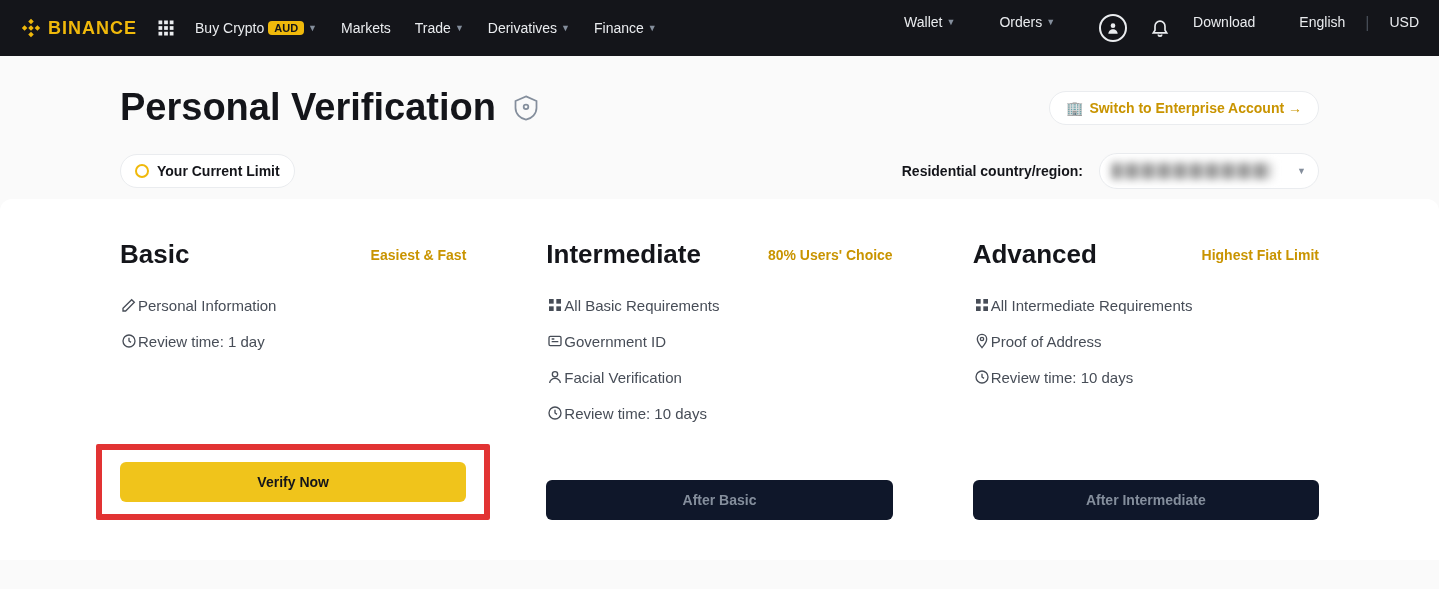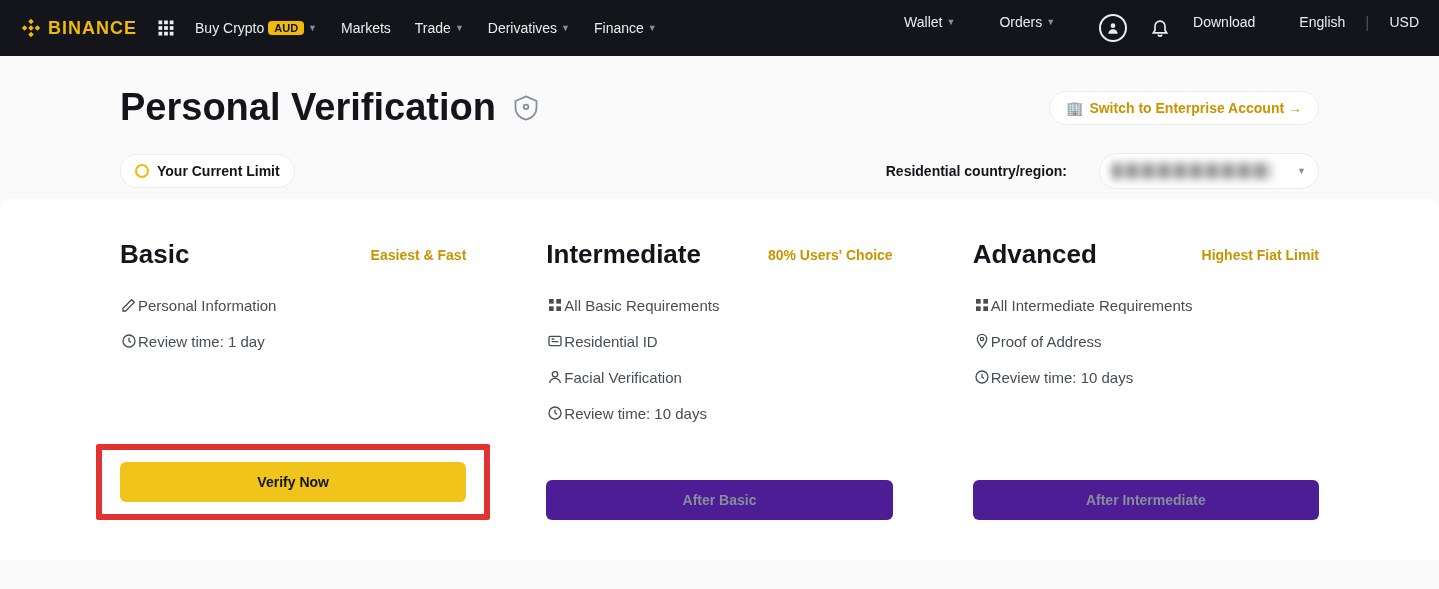--- a/index.html
+++ b/index.html
@@ -20,35 +20,35 @@
 .page { padding: 30px 120px 40px 120px; background: #fafafa; }
 .title-row { display: flex; align-items: center; justify-content: space-between; margin-bottom: 24px; }
 .title-left { display: flex; align-items: center; gap: 16px; }
 .page-title { font-size: 38px; font-weight: 700; color: #14151a; }
 .shield-icon { width: 28px; height: 28px; color: #848e9c; }
 .switch-pill { background: #fff; border: 1px solid #eaecef; border-radius: 20px; padding: 8px 16px; color: #c99400; font-weight: 600; font-size: 14px; display: flex; align-items: center; gap: 6px; cursor: pointer; }
 
 .info-row { display: flex; align-items: center; justify-content: space-between; margin-bottom: 10px; }
 .limit-pill { background: #fff; border: 1px solid #eaecef; border-radius: 20px; padding: 8px 14px; font-size: 14px; color: #14151a; font-weight: 700; display: flex; align-items: center; gap: 8px; cursor: pointer; }
 .limit-dot { width: 14px; height: 14px; border: 2px solid #f0b90b; border-radius: 50%; position: relative; }
-.country-section { display: flex; align-items: center; gap: 32px; font-size: 14px; color: #14151a; font-weight: 600; }
+.country-section { display: flex; align-items: center; gap: 16px; font-size: 14px; color: #14151a; font-weight: 600; }
 .country-select { background: #fff; border: 1px solid #eaecef; border-radius: 20px; padding: 6px 12px; width: 220px; height: 36px; display: flex; align-items: center; justify-content: space-between; cursor: pointer; }
 .blurred { filter: blur(4px); width: 160px; height: 16px; background: repeating-linear-gradient(90deg, #888 0 8px, #ccc 8px 16px); }
 
 .cards { background: #fff; padding: 40px 120px; display: flex; gap: 80px; border-radius: 12px 12px 0 0; margin: 0 -120px; }
 .card { flex: 1; display: flex; flex-direction: column; }
 .card-header { display: flex; justify-content: space-between; align-items: center; margin-bottom: 26px; }
 .card-title { font-size: 26px; font-weight: 700; color: #14151a; }
 .card-tag { color: #c99400; font-weight: 600; font-size: 14px; }
 .req-item { display: flex; align-items: center; gap: 0; color: #474d57; font-size: 15px; margin-bottom: 18px; }
 .req-icon { width: 18px; height: 18px; flex-shrink: 0; display: flex; align-items: center; justify-content: center; }
 .card-spacer { flex: 1; min-height: 40px; }
 .card-btn { height: 40px; border-radius: 6px; font-size: 14px; font-weight: 600; display: flex; align-items: center; justify-content: center; cursor: pointer; }
 .btn-primary { background: #f0c41b; color: #14151a; }
-.btn-disabled { background: #4c1d95; color: #848e9c; cursor: not-allowed; }
+.btn-disabled { background: #0f172a; color: #848e9c; cursor: not-allowed; }
 .highlight-box { border: 6px solid #e23333; padding: 12px 18px; margin: -18px -24px 0 -24px; border-radius: 2px; }
 </style>
 </head>
 <body>
 
 <div class="header">
   <div class="logo">
     <svg class="logo-icon" viewBox="0 0 24 24" fill="#f0b90b">
       <path d="M12 2l3 3-3 3-3-3 3-3zm-7 7l3 3-3 3-3-3 3-3zm14 0l3 3-3 3-3-3 3-3zm-7 0l3 3-3 3-3-3 3-3zm0 7l3 3-3 3-3-3 3-3z"></path>
     </svg>
@@ -196,21 +196,21 @@
           </span>
         <span>All Basic Requirements</span>
       </div>
       <div class="req-item">
         <span class="req-icon">
             <svg viewBox="0 0 24 24" width="16" height="16" fill="none" stroke="#474d57" stroke-width="2">
               <rect x="3" y="5" width="18" height="14" rx="2"></rect>
               <path d="M7 9h4M7 13h10"></path>
             </svg>
           </span>
-        <span>Residential ID</span>
+        <span>Government ID</span>
       </div>
       <div class="req-item">
         <span class="req-icon">
             <svg viewBox="0 0 24 24" width="16" height="16" fill="none" stroke="#474d57" stroke-width="2">
               <circle cx="12" cy="8" r="4"></circle>
               <path d="M4 21c0-4 4-7 8-7s8 3 8 7"></path>
             </svg>
           </span>
         <span>Facial Verification</span>
       </div>

